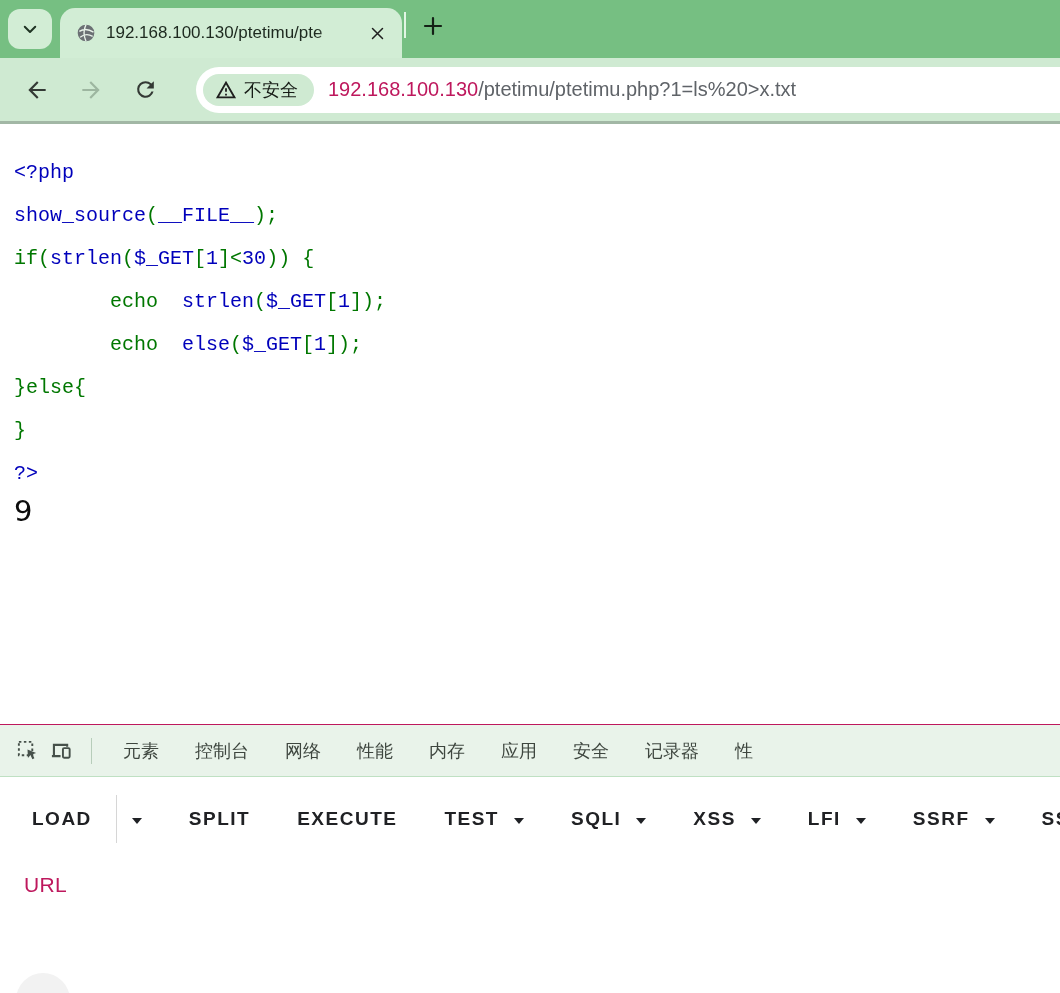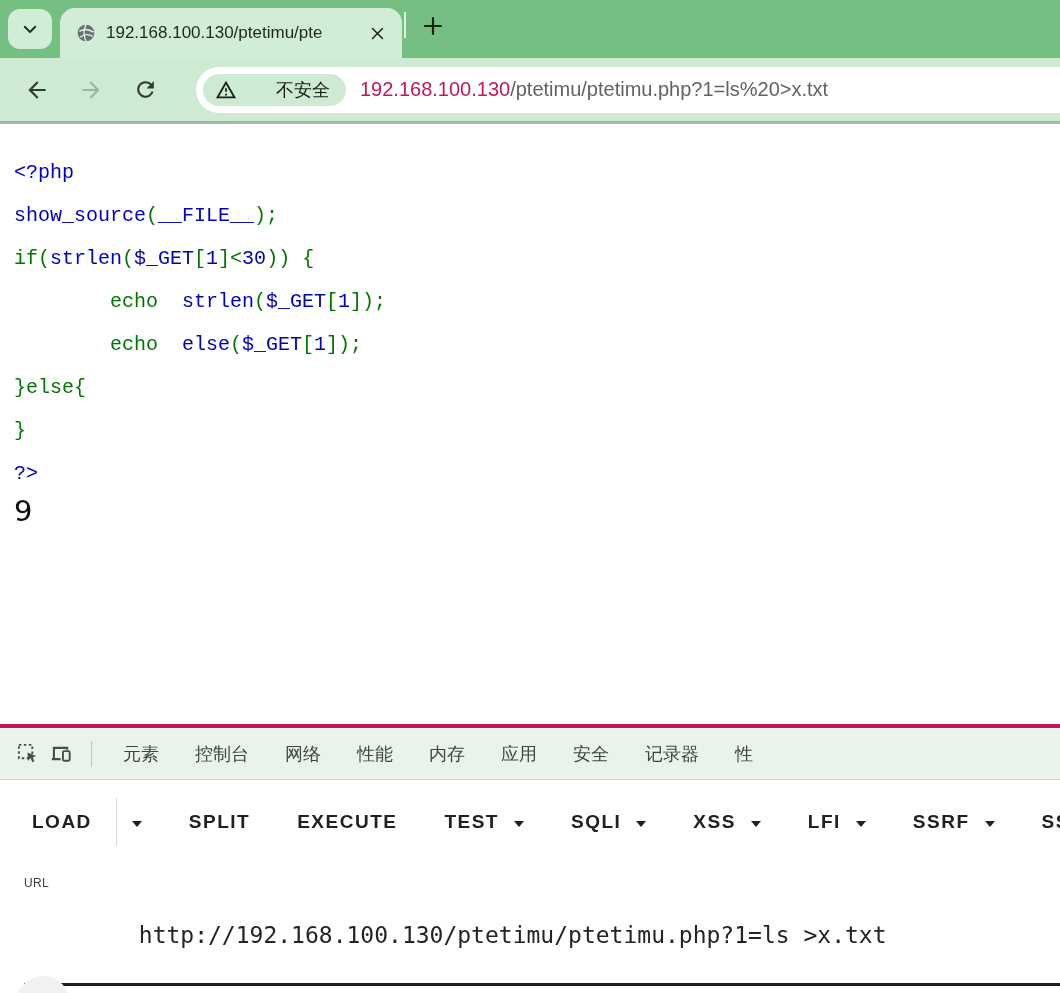--- a/index.html
+++ b/index.html
@@ -96,21 +96,20 @@
     overflow: hidden;
   }
   .chip {
     height: 32px;
     border-radius: 18px;
     background: #cfead2;
     display: flex; align-items: center;
     padding: 0 16px 0 12px;
     margin-right: 14px;
     flex: none;
-    gap: 32px;
   }
   .chip-label { font-size: 18px; color: #161b16; margin-left: 7px; }
   .urltext { font-size: 20px; white-space: nowrap; }
   .url-host { color: #be185d; }
   .url-path { color: #5f6368; }
 
   
   .content {
     height: 600px;
     background: #ffffff;
@@ -129,21 +128,21 @@
   .c-p { color: #000000; }
   .output {
     font-family: "DejaVu Sans", sans-serif;
     font-size: 29px;
     color: #0c0c0c;
     margin-top: 7px;
     line-height: 34px;
   }
 
   
-  .devtools { height: 266px; border-top: 4px solid #be185d; }
+  .devtools { height: 266px; border-top: 1px solid #be185d; }
   .dt-bar {
     height: 52px;
     background: #e9f3ea;
     border-bottom: 1px solid #bfe0c3;
     display: flex; align-items: center;
     padding-left: 10px;
     overflow: hidden;
   }
   .dt-icon-btn {
     border: none; background: transparent;
@@ -181,22 +180,22 @@
   .hb-split-div { width: 1px; height: 48px; background: #d6d6d6; margin-left: 24px; }
   .caret {
     width: 0; height: 0;
     border-left: 5.5px solid transparent;
     border-right: 5.5px solid transparent;
     border-top: 6.5px solid #1f2125;
     margin-left: 15px; margin-top: 3px;
   }
   .hb-url-label {
     margin: 30px 16px 0 24px;
-    font-size: 12px;
-    color: #404040;
+    font-size: 21px;
+    color: #be185d;
     letter-spacing: 0.3px;
   }
   .hb-url {
     margin: 3px 0 0 24px;
     padding: 3px 0 9px 4px;
     border-bottom: 3px solid #1e1e1e;
     font-family: "DejaVu Sans Mono", monospace;
     font-size: 23px;
     color: #242424;
     white-space: pre;
@@ -369,20 +368,17 @@
           </div>
           <div class="hb-btn">
             <span>SSRF</span>
             <span class="caret"></span>
           </div>
           <div class="hb-btn">
             <span>SS</span>
           </div>
         </div>
       <div class="hb-url-label">URL</div>
-      <div class="hb-url">
-        <span>http://192.168.100.130/ptetimu/ptetimu.php?1=ls &gt;x.txt</span>
-      </div>
       <button class="fab"></button>
     </div>
   </div>
 
 </div>
 
 </body></html>

